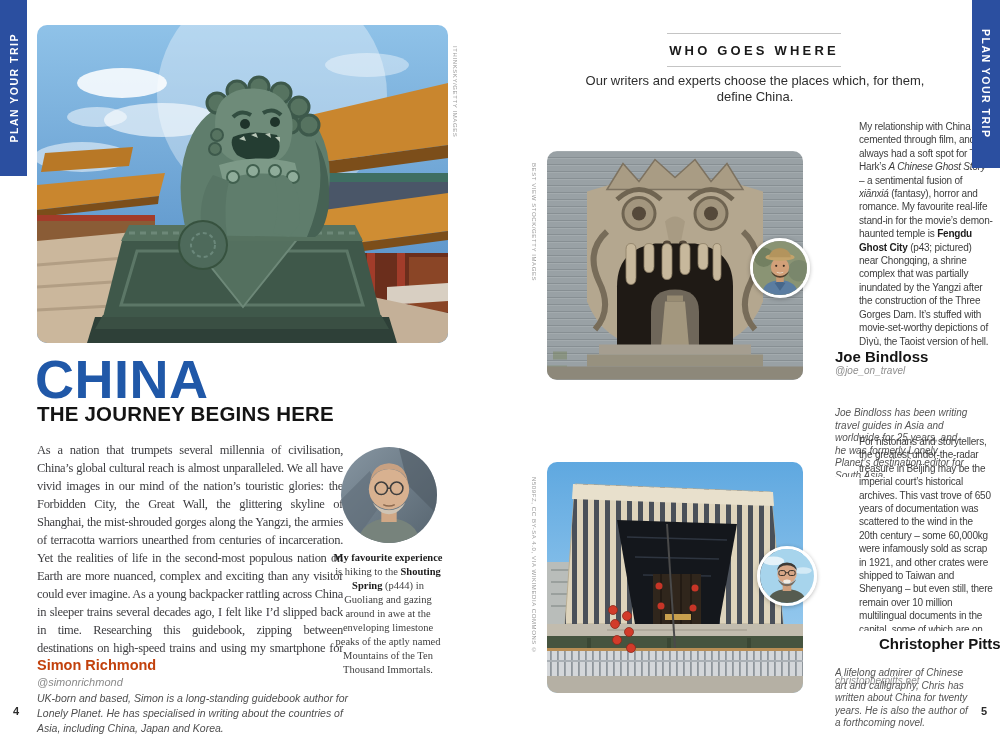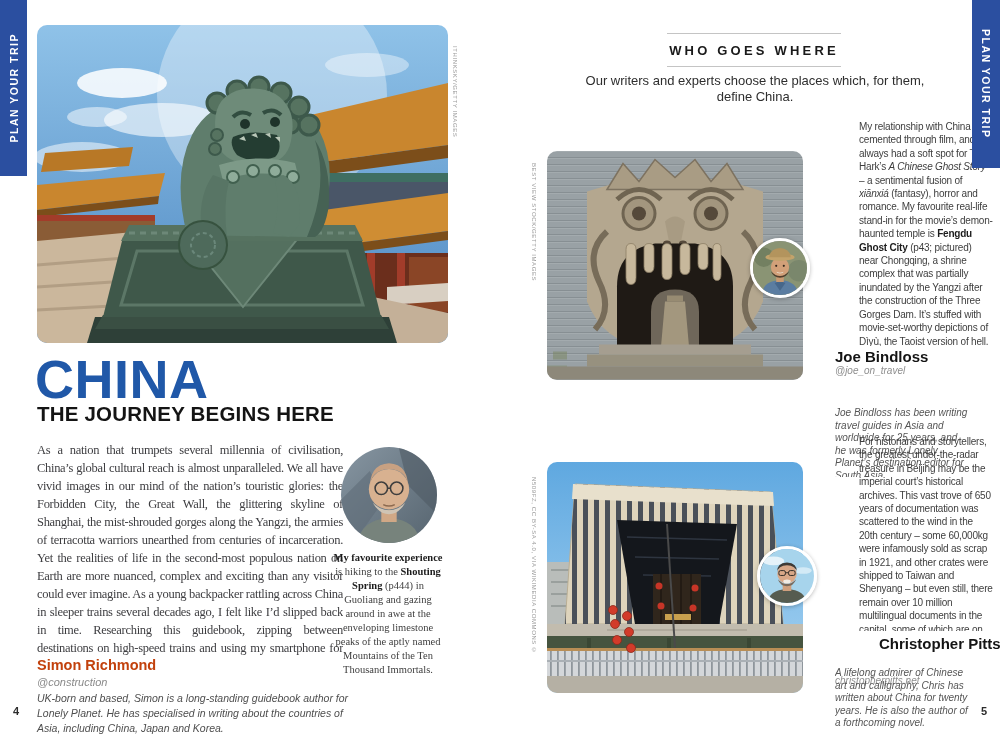--- a/index.html
+++ b/index.html
@@ -143,21 +143,21 @@
       <circle cx="166" cy="220" r="12" fill="none" stroke="#6a877a" stroke-width="2" stroke-dasharray="4 3"></circle>
     </svg>
   </div>
   <div class="abs vcredit" style="left:452px;top:46px;">ITHINKSKY/GETTY IMAGES</div>
 
   <div class="abs subtitle">THE JOURNEY BEGINS HERE</div>
   <div class="abs title">CHINA</div>
   <div class="abs intro">As a nation that trumpets several millennia of civilisation, China’s global cultural reach is almost unparalleled. We all have vivid images in our mind of the nation’s touristic glories: the Forbidden City, the Great Wall, the glittering skyline of Shanghai, the mist-shrouded gorges along the Yangzi, the armies of terracotta warriors unearthed from centuries of incarceration. Yet the realities of life in the second-most populous nation on Earth are more nuanced, complex and exciting than any visitor could ever imagine. As a young backpacker rattling across China in sleeper trains several decades ago, I felt like I’d slipped back in time. Researching this guidebook, zipping between destinations on high-speed trains and using my smartphone for everything from purchases to translation, it was more of an astonishing ride into the future. China will always be multitudes, but it is also super-friendly, constantly surprising and frequently beyond compare.</div>
 
   <div class="abs author-name">Simon Richmond</div>
-  <div class="abs author-handle">@construction</div>
+  <div class="abs author-handle">@simonrichmond</div>
   <div class="abs author-bio">UK-born and based, Simon is a long-standing guidebook author for Lonely Planet. He has specialised in writing about the countries of Asia, including China, Japan and Korea.</div>
   <div class="abs pagenum" style="left:13px;top:705px;">4</div>
 
   <div class="abs fav-portrait">
     <svg width="96" height="96" viewBox="0 0 100 100">
       <defs>
           <linearGradient id="bgS" x1="0" y1="0" x2="1" y2="1">
         <stop offset="0" stop-color="#8796a2"></stop>
             <stop offset="1" stop-color="#56646f"></stop>
           </linearGradient>

